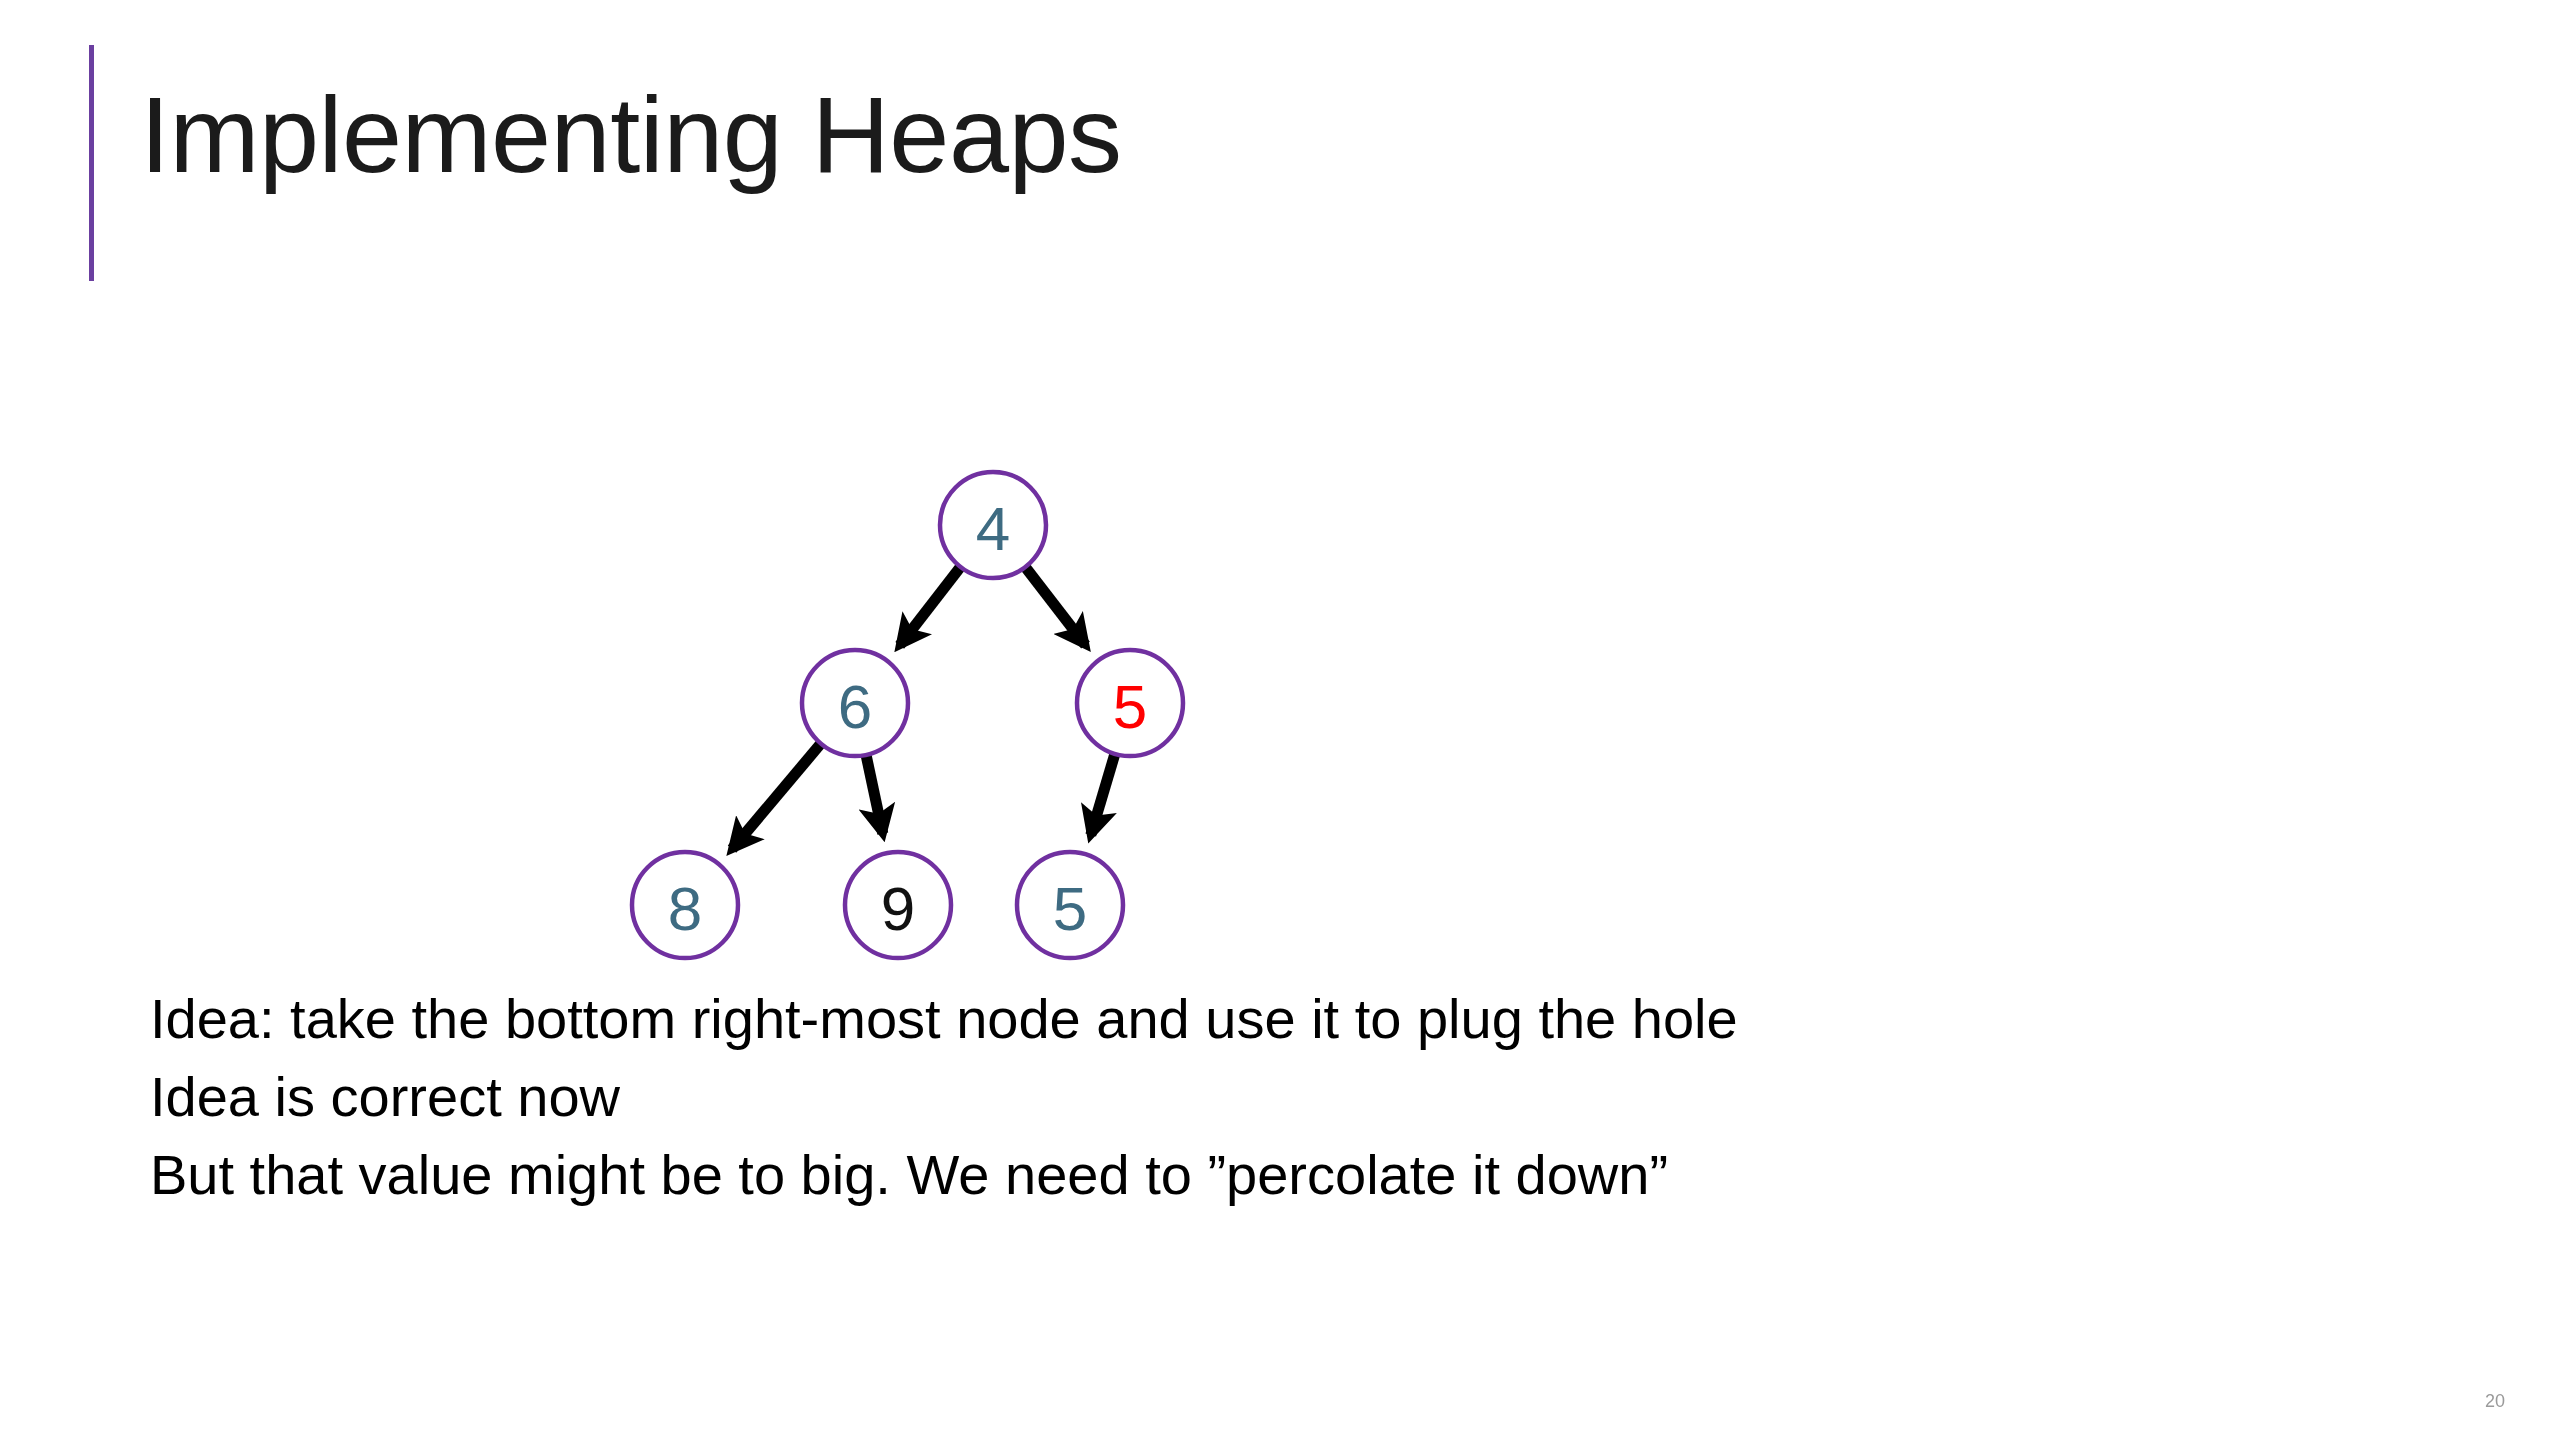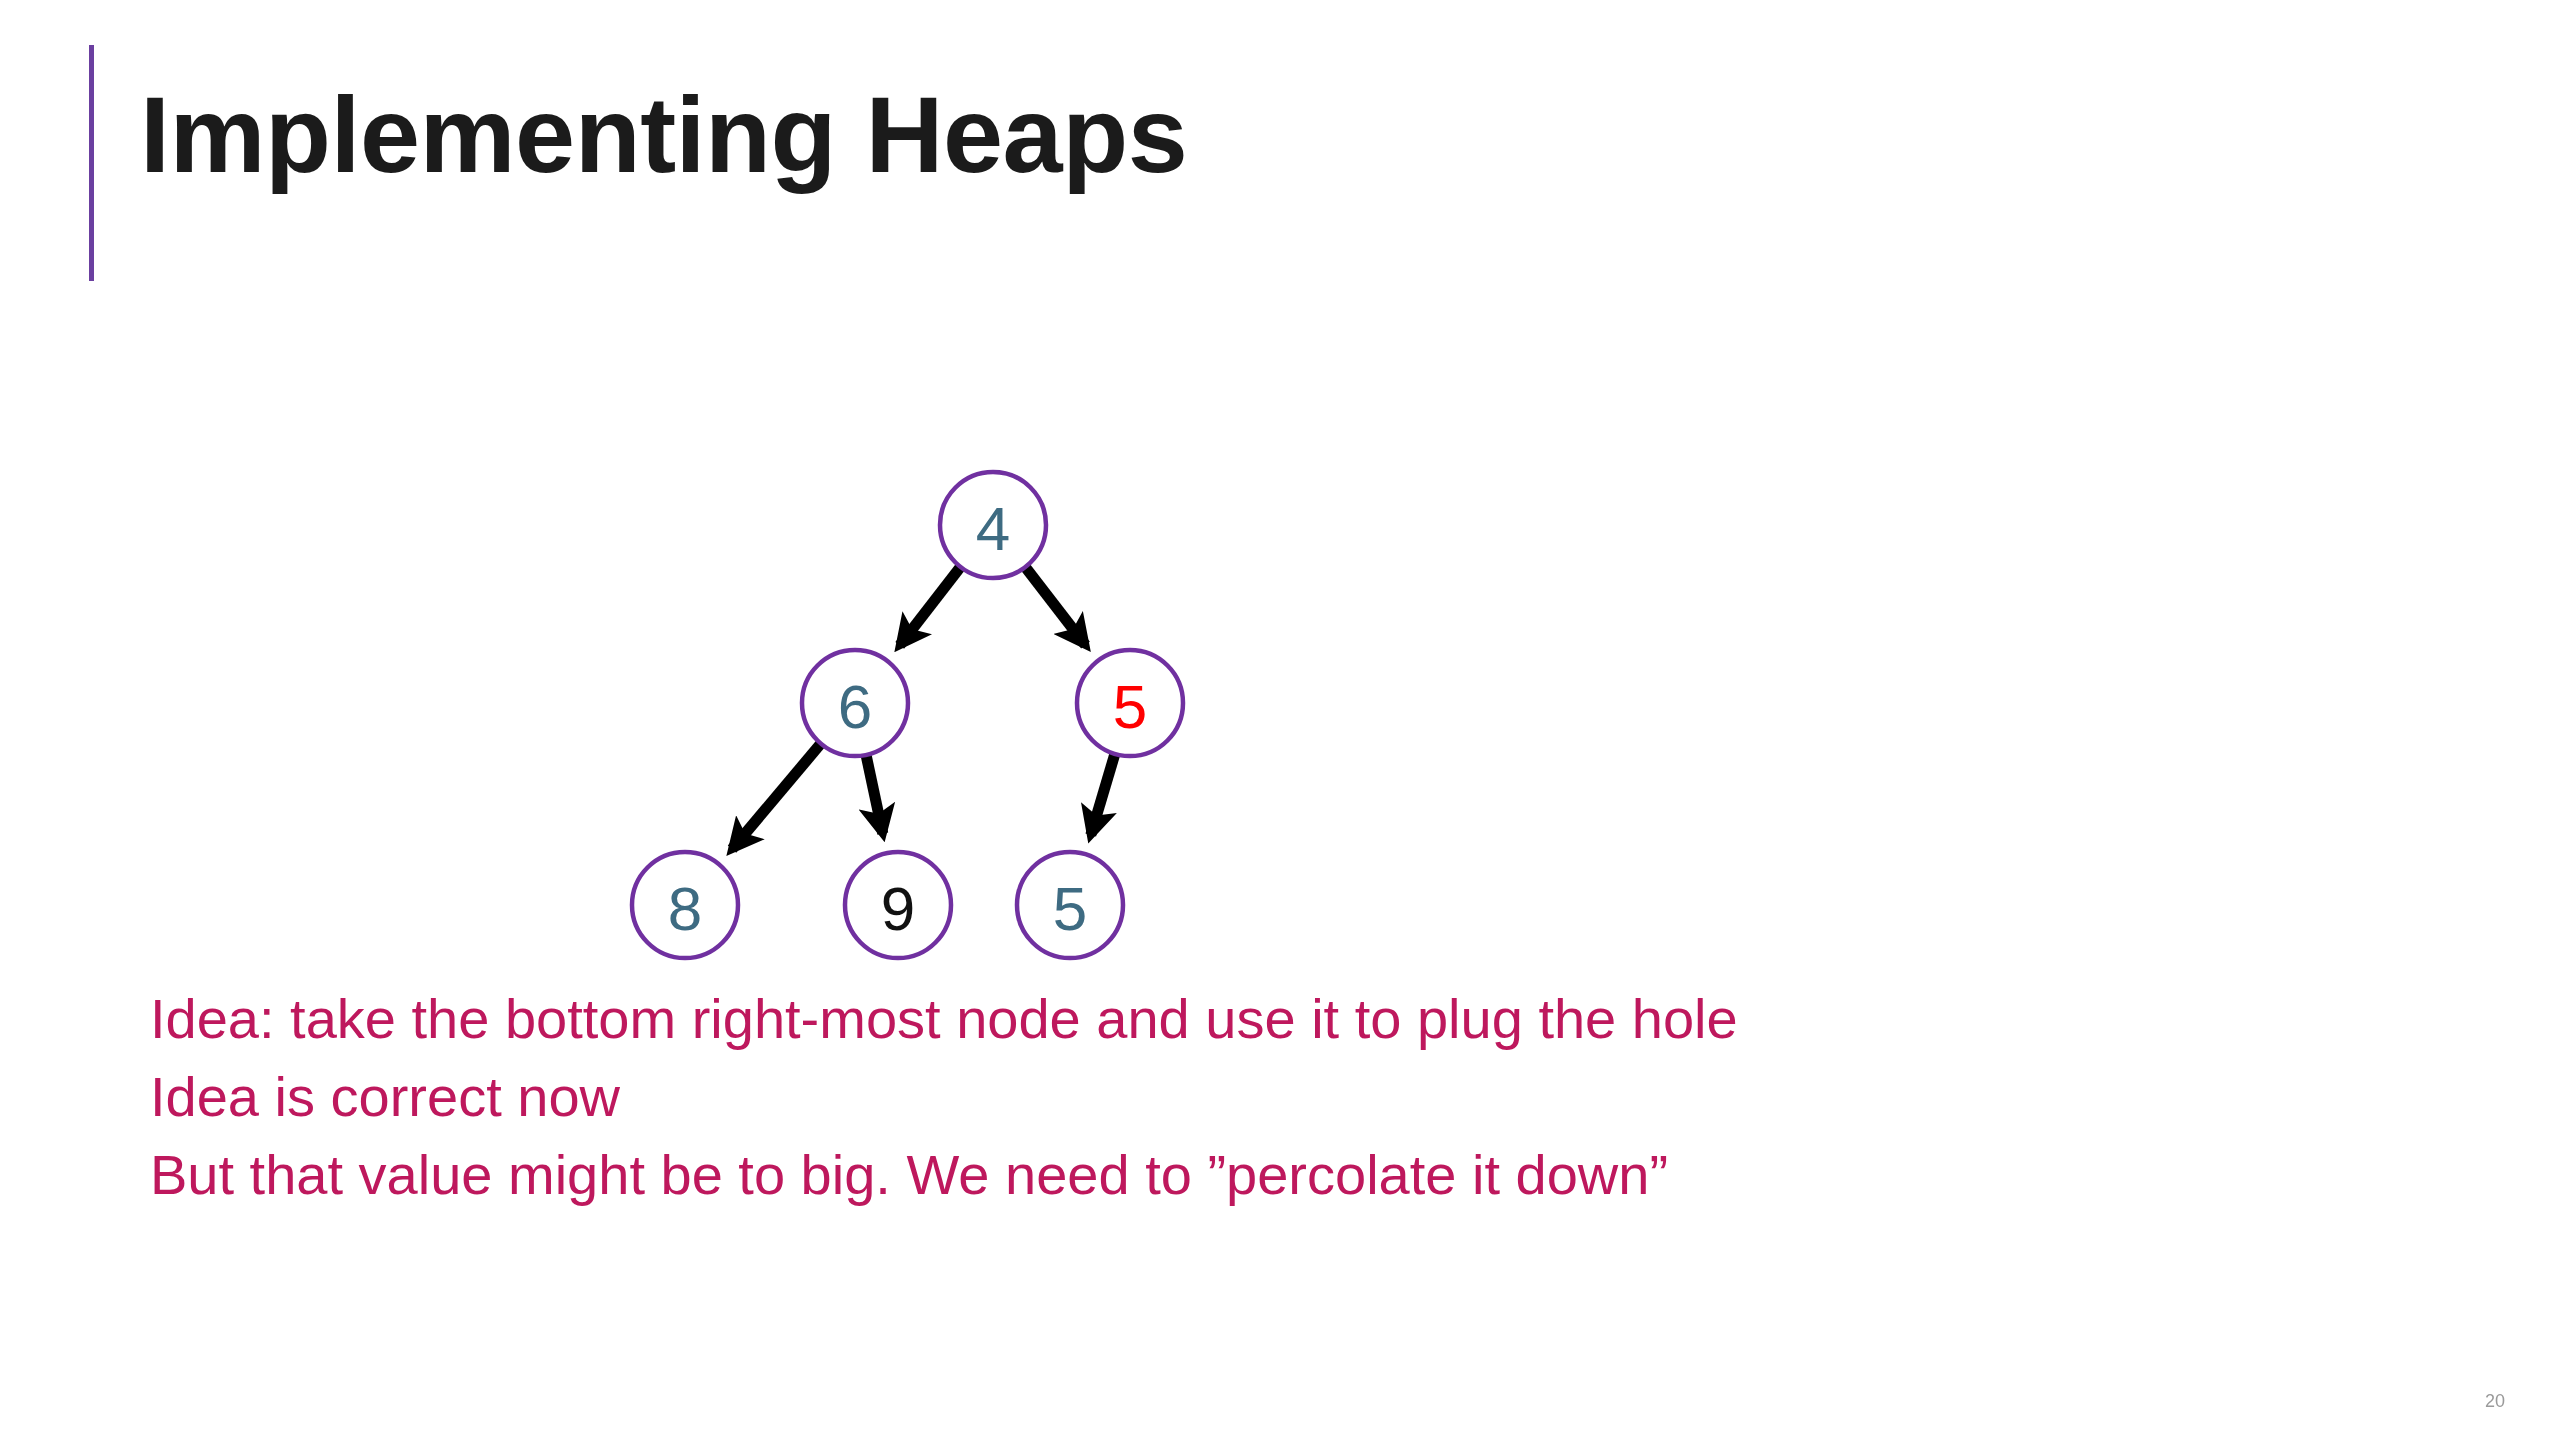--- a/index.html
+++ b/index.html
@@ -25,21 +25,21 @@
     width: 5px;
     height: 236px;
     background: #6B3FA0;
   }
   #page-title {
     position: absolute;
     left: 140px;
     top: 78px;
     font-size: 108px;
     line-height: 1.05;
-    font-weight: 700;
+    font-weight: 400;
     color: #1b1b1b;
     letter-spacing: -0.5px;
     white-space: nowrap;
   }
 
   
   #intro-line {
     position: absolute;
     left: 150px;
     top: 305px;
@@ -89,21 +89,21 @@
   
   #body-lines {
     position: absolute;
     left: 150px;
     top: 985px;
     width: 2280px;
   }
   #body-lines .body-line {
     font-size: 56px;
     line-height: 1.2;
-    color: #be185d;
+    color: #000000;
     margin: 0 0 11px 0;
     white-space: nowrap;
   }
 
   
   #page-number {
     position: absolute;
     right: 55px;
     bottom: 28px;
     font-size: 18px;

